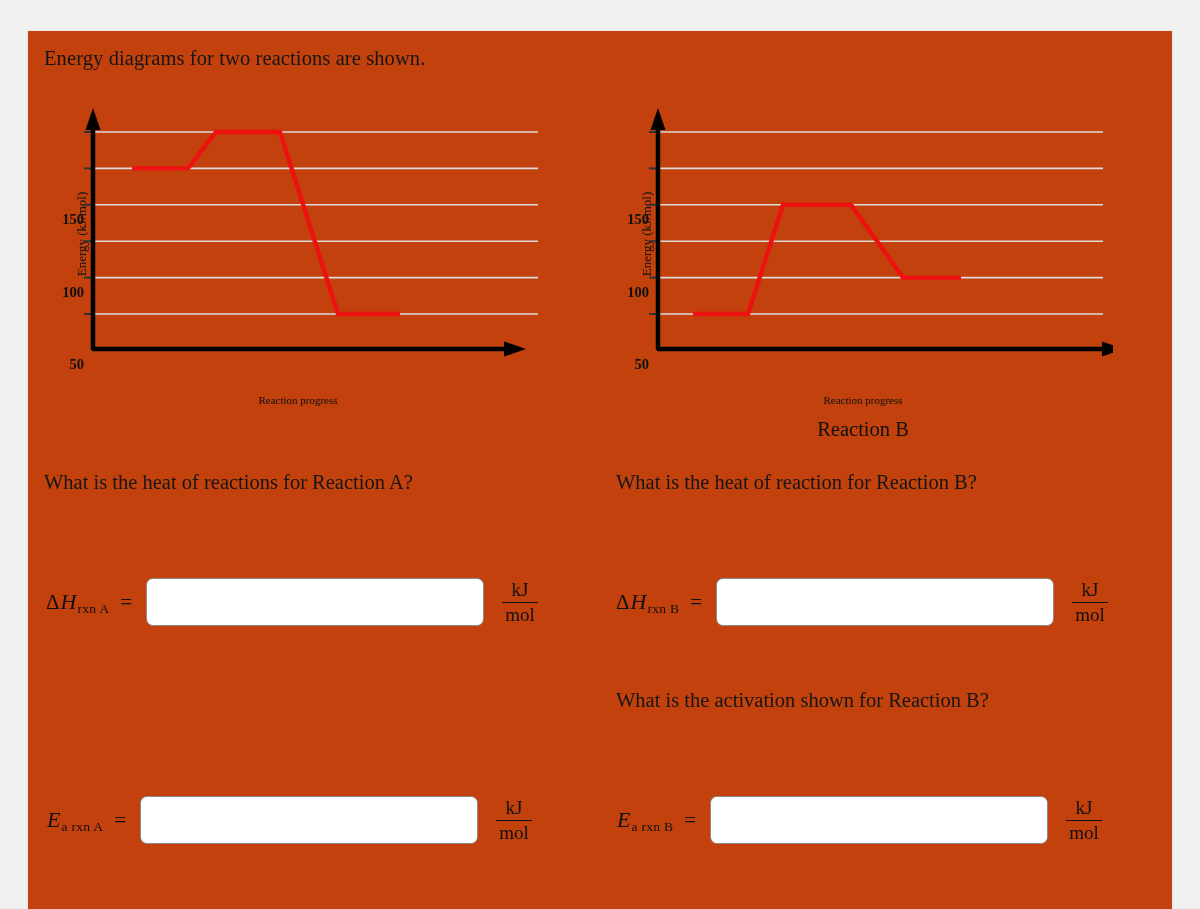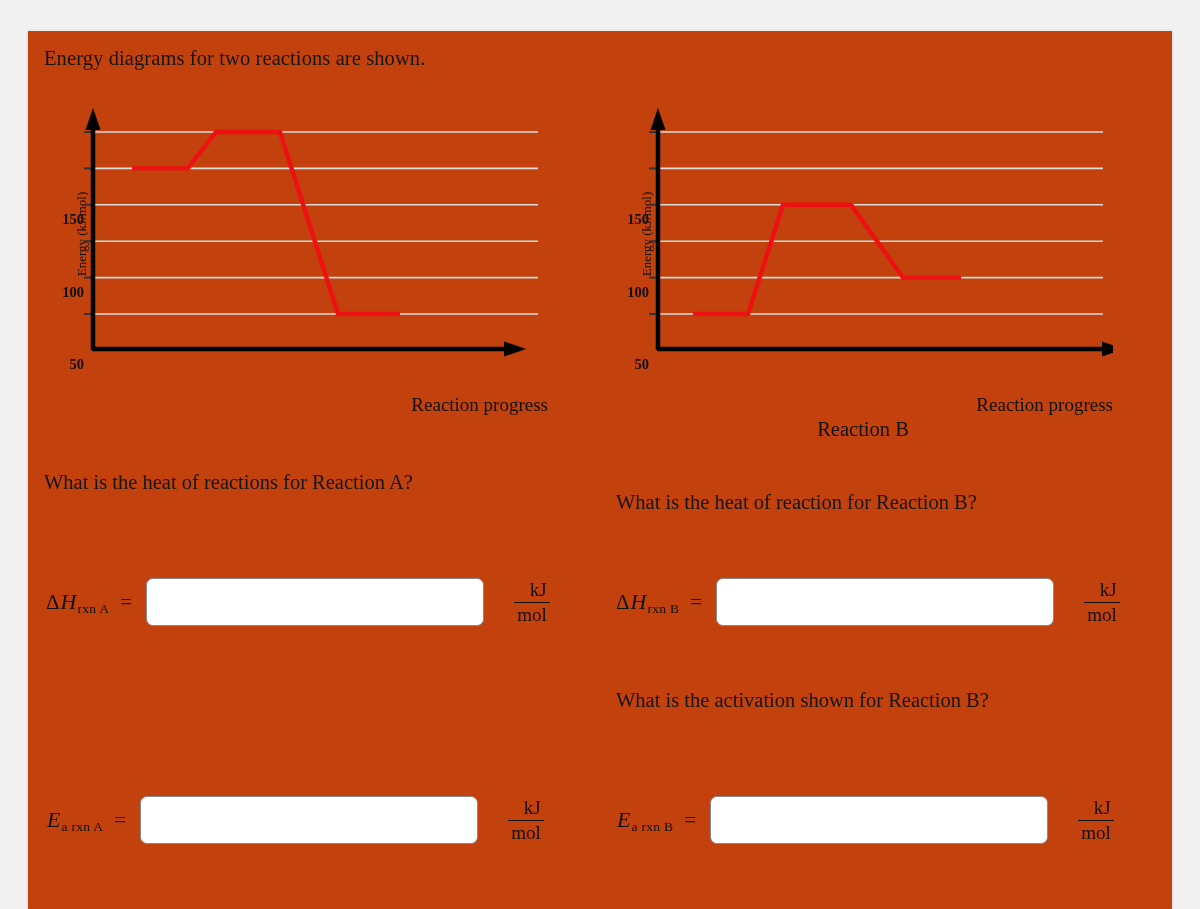--- a/index.html
+++ b/index.html
@@ -73,43 +73,43 @@
     font-size: 14.5px;
     color: #111;
     white-space: nowrap;
     font-weight: bold;
   }
   .xlabel {
     position: absolute;
     top: 288px;
     left: 0;
     width: 500px;
-    text-align: right;
-    font-size: 19px;
+    text-align: center;
+    font-size: 11px;
     color: #111;
   }
   .rxn-name {
     position: absolute;
     top: 312px;
     left: 0;
     width: 500px;
     text-align: center;
     font-size: 20.5px;
     color: #111;
   }
 
   
   .question {
     position: absolute;
     font-size: 20.5px;
     color: #161616;
     white-space: nowrap;
   }
   #question-heat-a   { left: 16px;  top: 440px; }
-  #question-heat-b   { left: 588px; top: 440px; margin-top: 20px; }
+  #question-heat-b   { left: 588px; top: 440px; }
   #question-ea-a     { left: 16px;  top: 658px; }
   #question-ea-b     { left: 588px; top: 658px; }
 
   
   .answer-row {
     position: absolute;
     height: 70px;
     display: flex;
     align-items: center;
   }
@@ -151,23 +151,23 @@
     background: #ffffff;
     box-sizing: border-box;
     font-family: "Liberation Serif", "DejaVu Serif", serif;
     font-size: 18px;
     padding: 0 10px;
     outline: none;
     color: #111;
   }
 
   .units {
-    margin-left: 30px;
+    margin-left: 18px;
     display: inline-block;
-    text-align: right;
+    text-align: center;
     font-size: 19px;
     color: #111;
     line-height: 1.12;
   }
   .units .num {
     display: block;
     padding: 0 3px 1px 3px;
     border-bottom: 1.3px solid #111;
   }
   .units .den {

